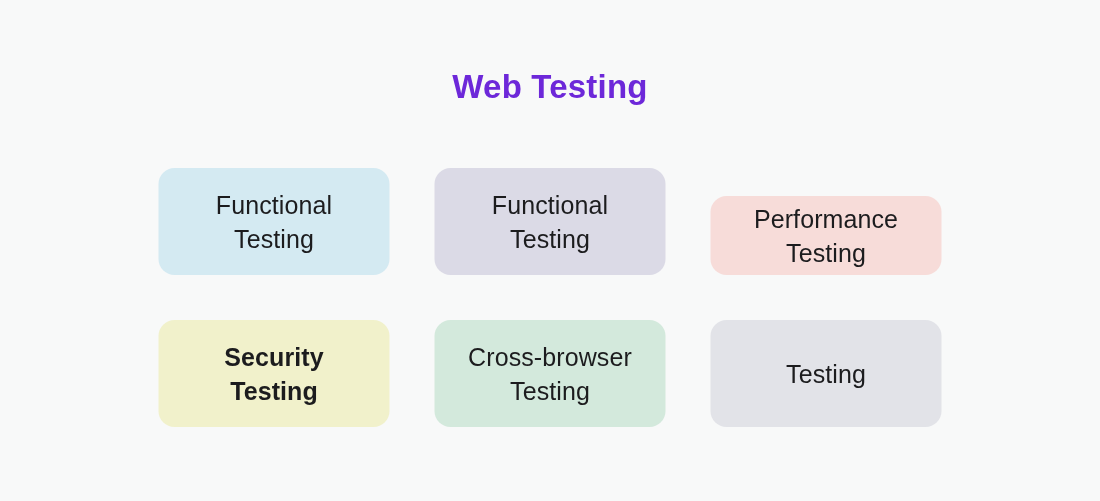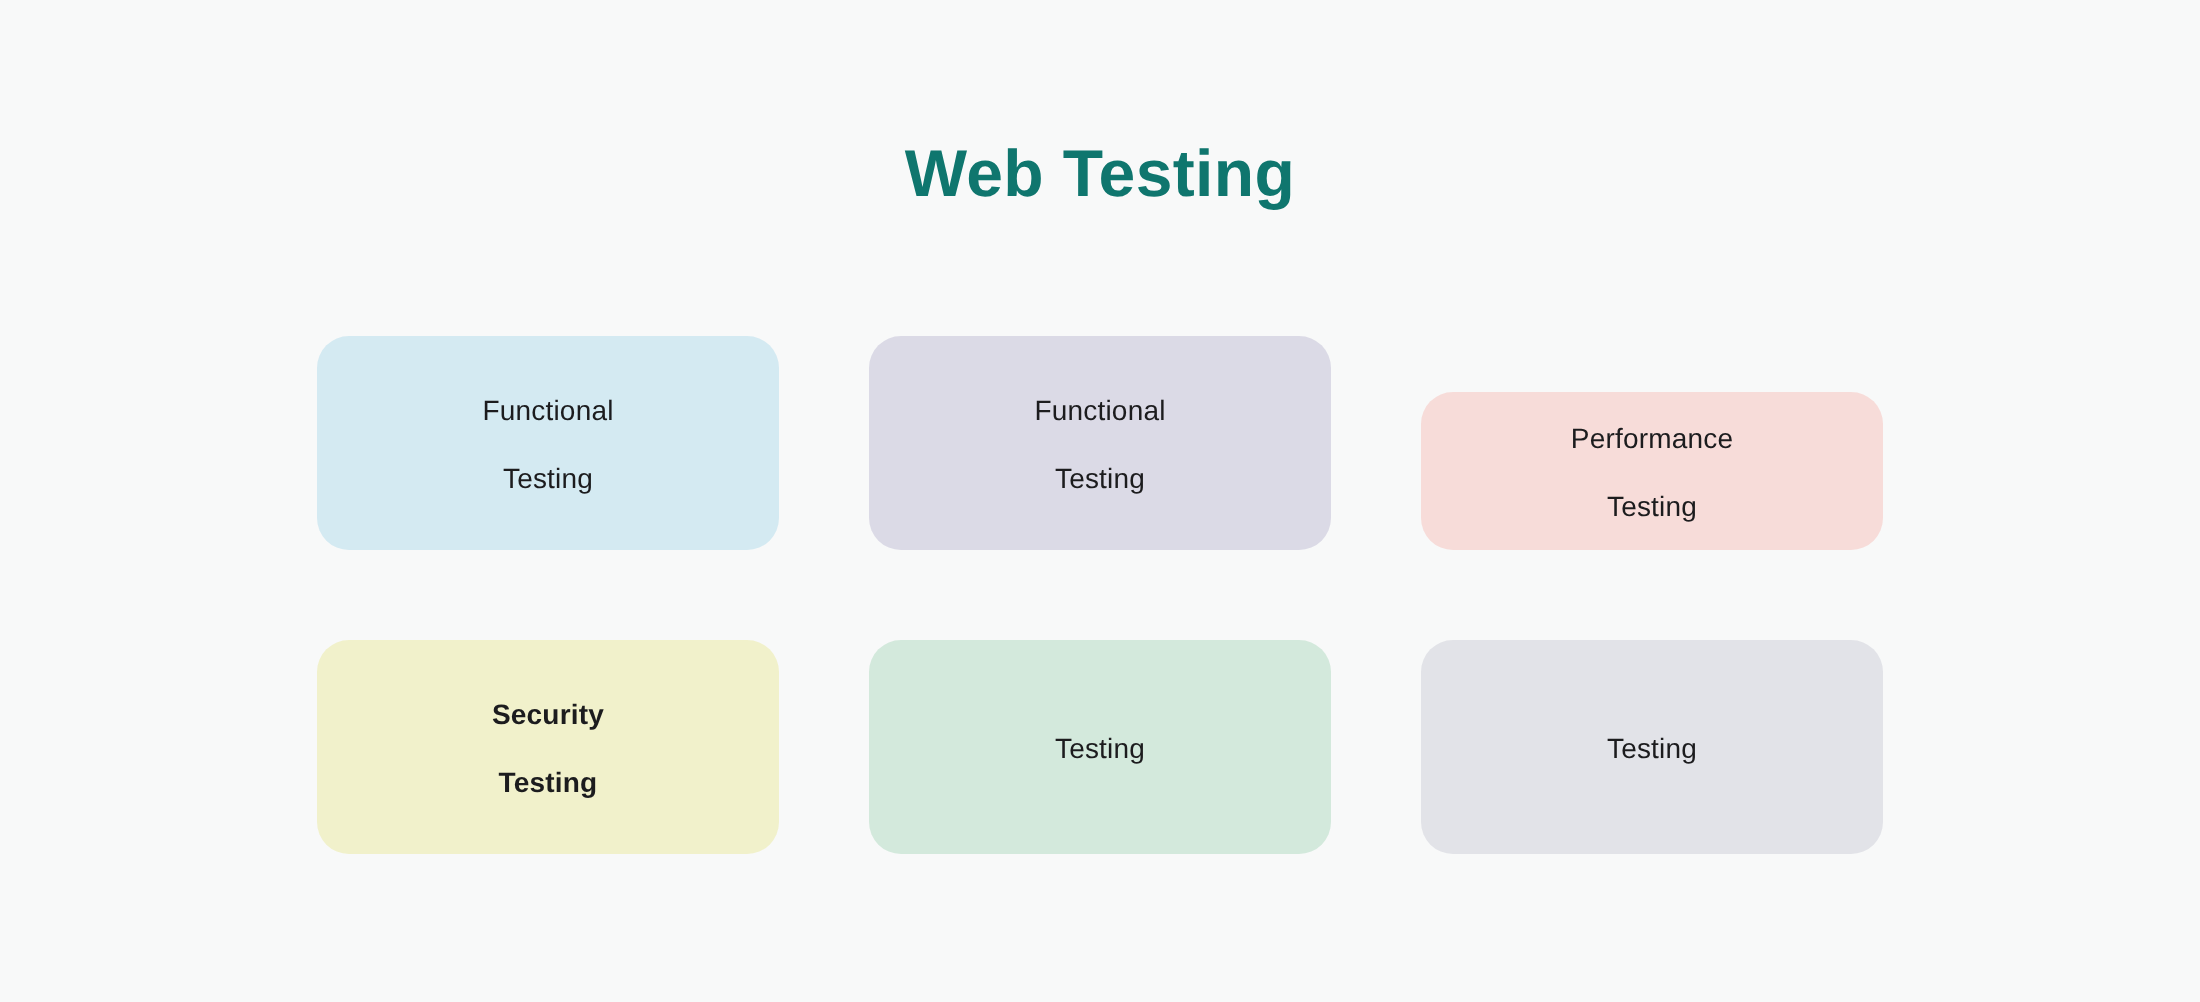--- a/index.html
+++ b/index.html
@@ -36,36 +36,36 @@
     column-gap: 45px;
     row-gap: 45px;
   }
   .card {
     border-radius: 16px;
     display: flex;
     flex-direction: column;
     align-items: center;
     justify-content: center;
     text-align: center;
-    font-size: 14px;
+    font-size: 25px;
     font-weight: 500;
     line-height: 34px;
     color: #1c1c1e;
     letter-spacing: 0.1px;
   }
   .card span {
     display: block;
   }
 </style>
 </head>
 <body>
 
 <div class="canvas" style="background: rgb(248, 249, 249); color: rgb(28, 28, 30);">
 
-  <div class="title" style="color: #0f766e;">Web Testing</div>
+  <div class="title" style="color: #6d28d9;">Web Testing</div>
 
   <div class="grid">
 
     <div class="card" style="background: rgb(212, 234, 242);">
       <span>Functional</span>
       <span>Testing</span>
     </div>
 
     <div class="card" style="background: rgb(219, 218, 230);">
       <span>Functional</span>
@@ -76,20 +76,21 @@
       <span>Performance</span>
       <span>Testing</span>
     </div>
 
     <div class="card" style="background: rgb(241, 241, 203); font-weight: bold;">
       <span>Security</span>
       <span>Testing</span>
     </div>
 
     <div class="card" style="background: rgb(211, 233, 220);">
+      <span>Cross-browser</span>
       <span>Testing</span>
     </div>
 
     <div class="card" style="background: rgb(226, 227, 232);">
       <span>Testing</span>
     </div>
 
   </div>
 </div>
 

